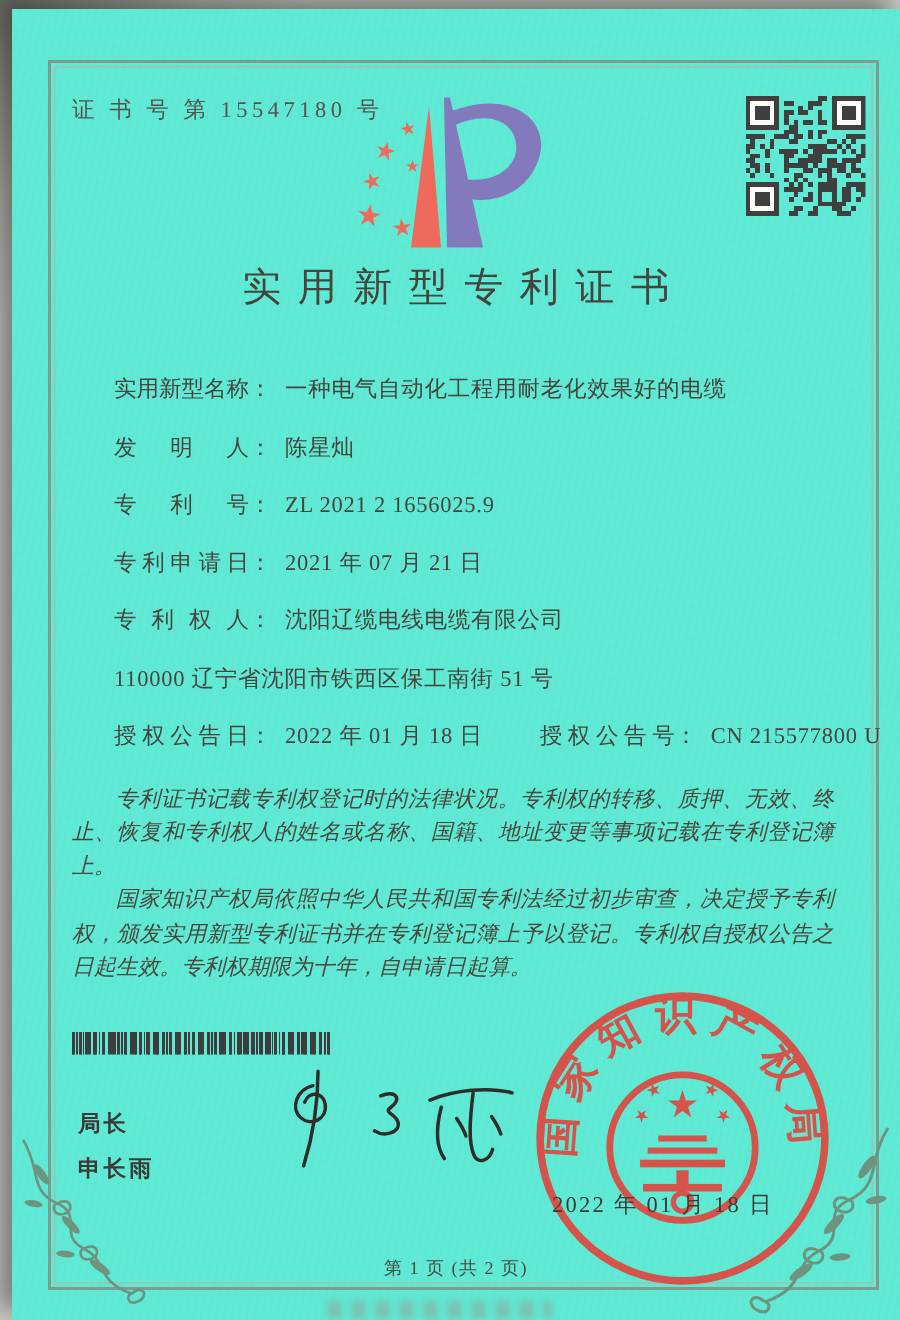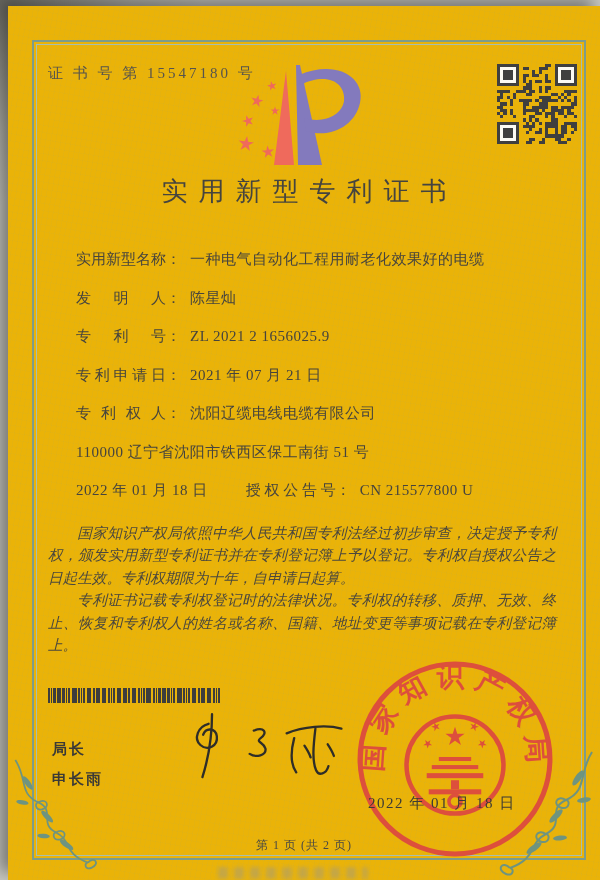--- a/index.html
+++ b/index.html
@@ -4,21 +4,21 @@
 <style>
   * { margin:0; padding:0; box-sizing:border-box; }
   html,body { width:600px; height:880px; overflow:hidden; }
   body {
     position:relative;
     background:linear-gradient(135deg,#6e6e66 0%,#8f8f87 4%,#b3b3ab 9%,#c6c6bf 14%);
     font-family:"Liberation Serif", serif;
   }
   .paper {
     position:absolute; top:6px; left:8px; right:0; bottom:0;
-    background:#eab308;
+    background:#5eead4;
     box-shadow:-8px -8px 14px rgba(0,0,0,.38);
   }
   .paper::before { 
     content:""; position:absolute; inset:0;
     background:
       repeating-linear-gradient(100deg, rgba(140,165,145,.05) 0 1px, transparent 1px 5px),
       repeating-linear-gradient(10deg, rgba(140,165,145,.04) 0 1px, transparent 1px 7px);
     pointer-events:none;
   }
   .frame {
@@ -347,31 +347,32 @@
       <span class="fvalue">2021 年 07 月 21 日</span>
     </div>
     <div class="row">
       <span><span class="flabel-text">专利权人</span><span class="colon">：</span></span>
       <span class="fvalue">沈阳辽缆电线电缆有限公司</span>
     </div>
     <div class="row">
       <span class="fvalue">110000  辽宁省沈阳市铁西区保工南街 51 号</span>
     </div>
     <div class="row">
+      <span><span class="flabel-text">授权公告日</span><span class="colon">：</span></span>
       <span class="fvalue">2022 年 01 月 18 日</span>
       <span class="grant-no">
         <span><span class="flabel-text">授权公告号</span><span class="colon">：</span></span>
         <span class="fvalue">CN 215577800 U</span>
       </span>
     </div>
   </div>
 
   <div class="paras">
+    <p>专利证书记载专利权登记时的法律状况。专利权的转移、质押、无效、终止、恢复和专利权人的姓名或名称、国籍、地址变更等事项记载在专利登记簿上。</p>
     <p>国家知识产权局依照中华人民共和国专利法经过初步审查，决定授予专利权，颁发实用新型专利证书并在专利登记簿上予以登记。专利权自授权公告之日起生效。专利权期限为十年，自申请日起算。</p>
-    <p>专利证书记载专利权登记时的法律状况。专利权的转移、质押、无效、终止、恢复和专利权人的姓名或名称、国籍、地址变更等事项记载在专利登记簿上。</p>
   </div>
 
   <div class="barcode"></div>
 
   <div class="bureau">
     <div>局长</div>
     <div class="name">申长雨</div>
   </div>
 
   <svg class="signature" viewBox="0 0 260 110" fill="none" stroke="#2e2d29" stroke-width="3.4" stroke-linecap="round">

